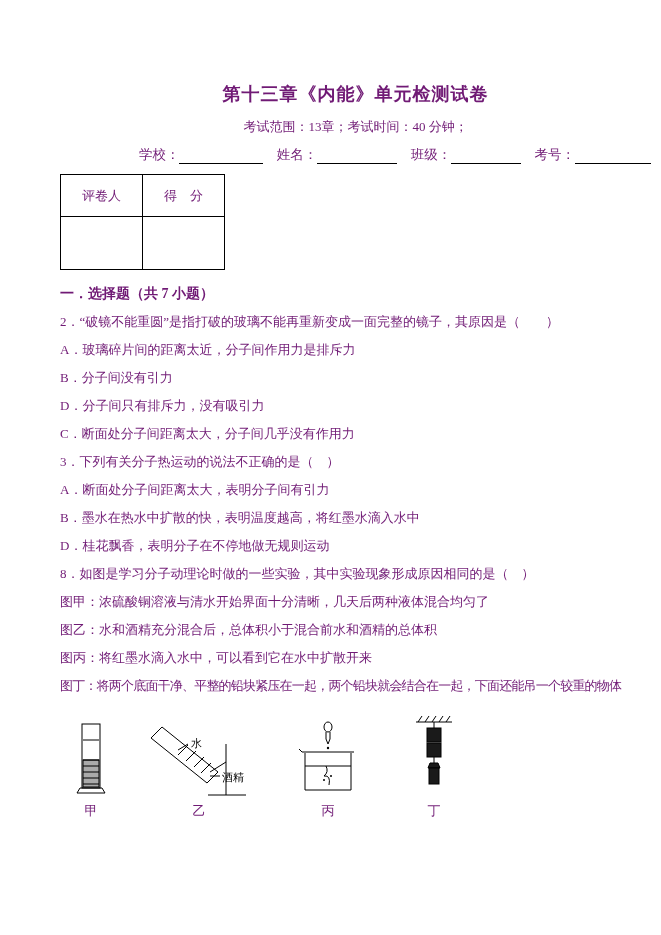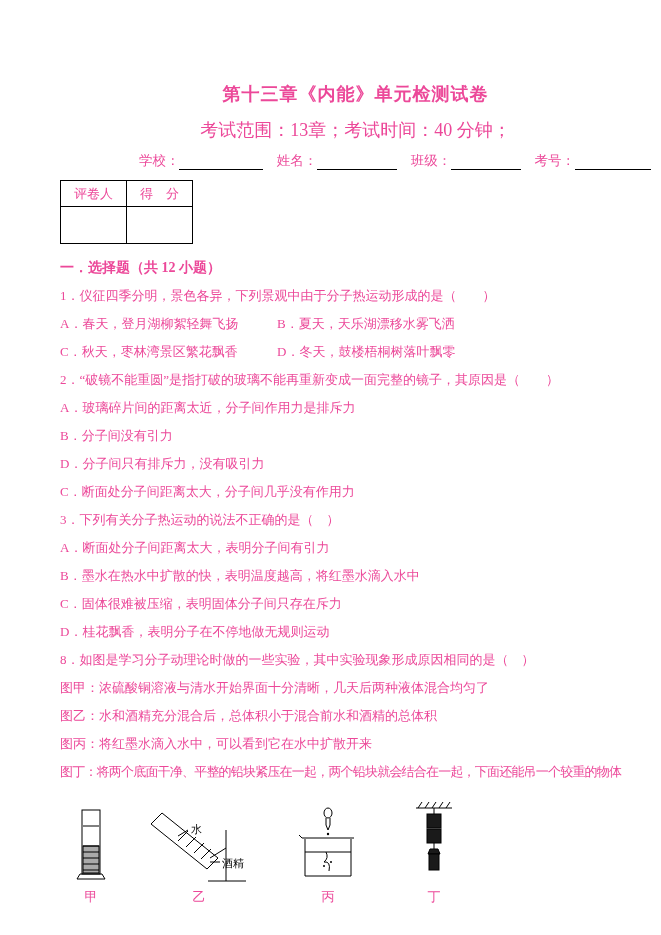--- a/index.html
+++ b/index.html
@@ -1,30 +1,30 @@
 <!DOCTYPE html>
 <html><head>
 <meta charset="utf-8">
 <style>
   html,body { margin:0; padding:0; background:#fff; }
   .page {
     width:661px; height:935px; background:#fff; position:relative;
-    font-family:"Liberation Serif","DejaVu Serif",serif; color:#ec4899;
+    font-family:"Liberation Serif","DejaVu Serif",serif; color:#701a75;
     overflow:hidden;
   }
   .content { padding:82px 10px 0 60px; }
   .title { text-align:center; font-size:18px; font-weight:bold; letter-spacing:1px; width:591px; }
-  .subtitle { text-align:center; font-size:18px; margin-top:12px; width:591px; }
+  .subtitle { text-align:center; font-size:13px; margin-top:12px; width:591px; }
   .info-line { text-align:right; font-size:13.5px; margin-top:10px; width:591px; white-space:nowrap; }
   .info-line .lbl { margin-left:10px; }
   .blank { display:inline-block; border-bottom:1px solid #000; height:13px; vertical-align:bottom; }
   .b-school { width:84px; } .b-name { width:80px; } .b-class { width:70px; } .b-exam { width:76px; }
   table.score-table { border-collapse:collapse; margin-top:10px; }
   table.score-table td {
-    border:1px solid #000; width:65px; text-align:center; font-size:13px; padding:0;
+    border:1px solid #000; width:65px; text-align:center; font-size:13px; padding:8px;
   }
   table.score-table tr.hd td { height:25px; }
   table.score-table tr.bk td { height:36px; }
   .section-header { font-weight:bold; font-size:14px; margin-top:10px; line-height:28px; white-space:nowrap; }
   .line { font-size:13px; line-height:28px; white-space:nowrap; }
   .tight { letter-spacing:-0.8px; }
   .opt-col { display:inline-block; width:217px; vertical-align:top; }
   .figures { display:flex; align-items:flex-end; margin-top:12px; margin-left:2px; }
   .fig { display:flex; flex-direction:column; align-items:center; }
   .fig-jia { width:58px; margin-right:18px; }
@@ -58,45 +58,35 @@
         <td>评卷人</td>
         <td>得　分</td>
       </tr>
       <tr class="bk">
         <td></td>
         <td></td>
       </tr>
     </tbody>
       </table>
 
-    <div class="section-header">一．选择题（共 12 小题）</div>
+    <div class="section-header">一．选择题（共 7 小题）</div>
 
-    <div>
-      <div class="line">1．仪征四季分明，景色各异，下列景观中由于分子热运动形成的是（　　）</div>
-      <div class="line">
-        <span class="opt-col">A．春天，登月湖柳絮轻舞飞扬</span><span class="opt-col">B．夏天，天乐湖漂移水雾飞洒</span>
-      </div>
-      <div class="line">
-        <span class="opt-col">C．秋天，枣林湾景区繁花飘香</span><span class="opt-col">D．冬天，鼓楼梧桐树落叶飘零</span>
-      </div>
-    </div>
 
     <div>
       <div class="line">2．“破镜不能重圆”是指打破的玻璃不能再重新变成一面完整的镜子，其原因是（　　）</div>
       <div class="line">A．玻璃碎片间的距离太近，分子间作用力是排斥力</div>
       <div class="line">B．分子间没有引力</div>
       <div class="line">D．分子间只有排斥力，没有吸引力</div>
       <div class="line">C．断面处分子间距离太大，分子间几乎没有作用力</div>
     </div>
 
     <div>
       <div class="line">3．下列有关分子热运动的说法不正确的是（　）</div>
       <div class="line">A．断面处分子间距离太大，表明分子间有引力</div>
       <div class="line">B．墨水在热水中扩散的快，表明温度越高，将红墨水滴入水中</div>
-      <div class="line">C．固体很难被压缩，表明固体分子间只存在斥力</div>
       <div class="line">D．桂花飘香，表明分子在不停地做无规则运动</div>
     </div>
 
     <div>
       <div class="line">8．如图是学习分子动理论时做的一些实验，其中实验现象形成原因相同的是（　）</div>
       <div class="line">图甲：浓硫酸铜溶液与清水开始界面十分清晰，几天后两种液体混合均匀了</div>
       <div class="line">图乙：水和酒精充分混合后，总体积小于混合前水和酒精的总体积</div>
       <div class="line">图丙：将红墨水滴入水中，可以看到它在水中扩散开来</div>
       <div class="line tight">图丁：将两个底面干净、平整的铅块紧压在一起，两个铅块就会结合在一起，下面还能吊一个较重的物体</div>
     </div>

